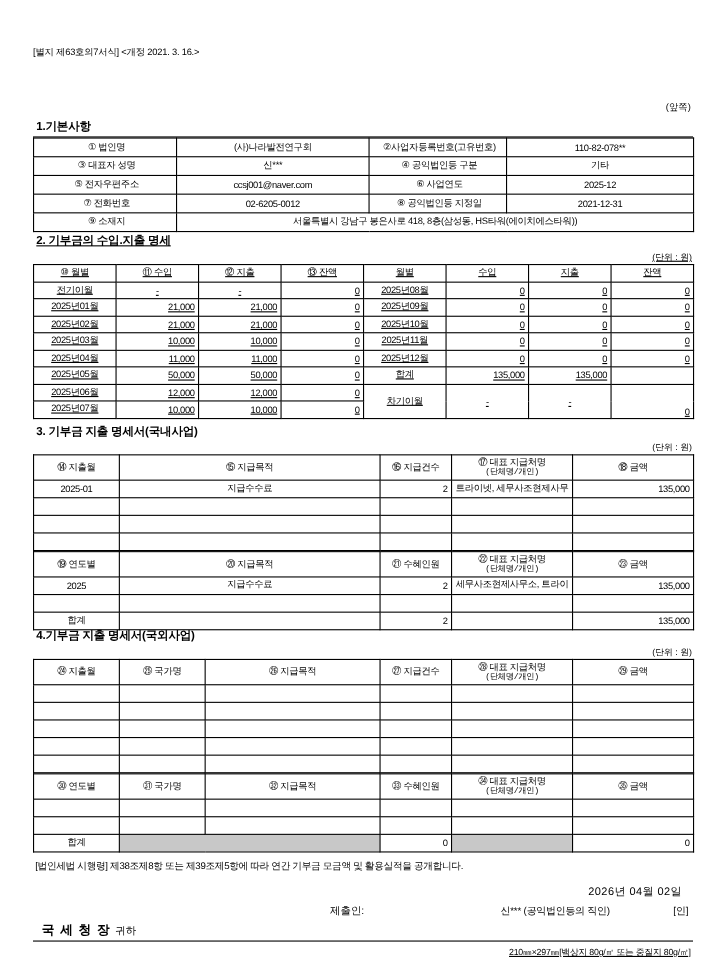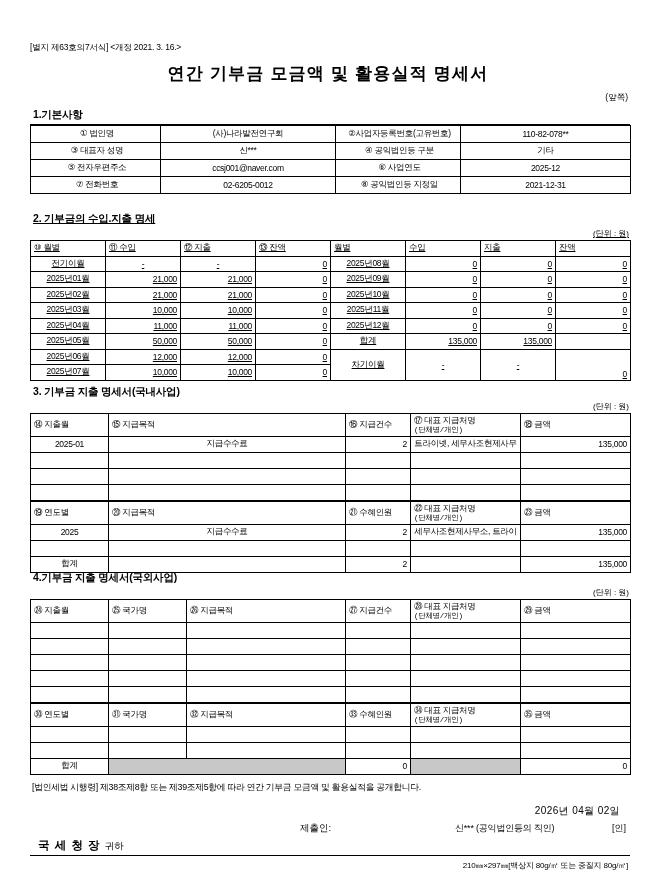--- a/index.html
+++ b/index.html
@@ -71,21 +71,21 @@
     font-size: 8.5px;
     font-weight: normal;
     padding: 1px 3px;
     height: 15px;
     box-sizing: border-box;
     overflow: hidden;
     white-space: nowrap;
     letter-spacing: -0.3px;
   }
   .hdr {
-    text-align: left;
+    text-align: center;
     font-size: 8.5px;
   }
   .hdr .sub {
     display: block;
     font-size: 7.5px;
     line-height: 1.05;
     font-family: Liberation Mono, monospace;
   }
   .c { text-align: center; }
   .r { text-align: right; }
@@ -189,29 +189,29 @@
     right: 26px;
     top: 855px;
     border-top: 1.4px solid #000;
   }
   .paper-spec {
     position: absolute;
     right: 28px;
     top: 860px;
     font-size: 8px;
     letter-spacing: -0.2px;
+    text-decoration: underline;
   }
 </style>
 </head>
 <body>
 
 <div class="page">
 
   <div class="form-code">[별지 제63호의7서식] &lt;개정 2021. 3. 16.&gt;</div>
-  <div class="doc-title">연간 기부금 모금액 및 활용실적 명세서</div>
   <div class="side-note">(앞쪽)</div>
 
   <div id="sec1-wrap">
     <div class="section-title">1.기본사항</div>
     <div class="topline"></div>
     <table id="sec1">
       <colgroup>
         <col style="width:130px">
           <col style="width:175px">
         <col style="width:125px">
@@ -234,20 +234,24 @@
           <td class="l lbl">⑤ 전자우편주소</td>
           <td class="l">ccsj001@naver.com</td>
           <td class="l lbl">⑥ 사업연도</td>
           <td class="l">2025-12</td>
         </tr>
         <tr>
           <td class="l lbl">⑦ 전화번호</td>
           <td class="l">02-6205-0012</td>
           <td class="l lbl">⑧ 공익법인등 지정일</td>
           <td class="l">2021-12-31</td>
+        </tr>
+        <tr>
+          <td class="l lbl">⑨ 소재지</td>
+          <td class="l" colspan="3">서울특별시 강남구 봉은사로 418, 8층(삼성동, HS타워(에이치에스타워))</td>
         </tr>
       </tbody>
     </table>
   </div>
 
   <div id="sec2-wrap">
     <div class="section-title">2. 기부금의 수입.지출 명세</div>
     <div class="unit-note">(단위 : 원)</div>
     <table id="sec2">
       <colgroup>

